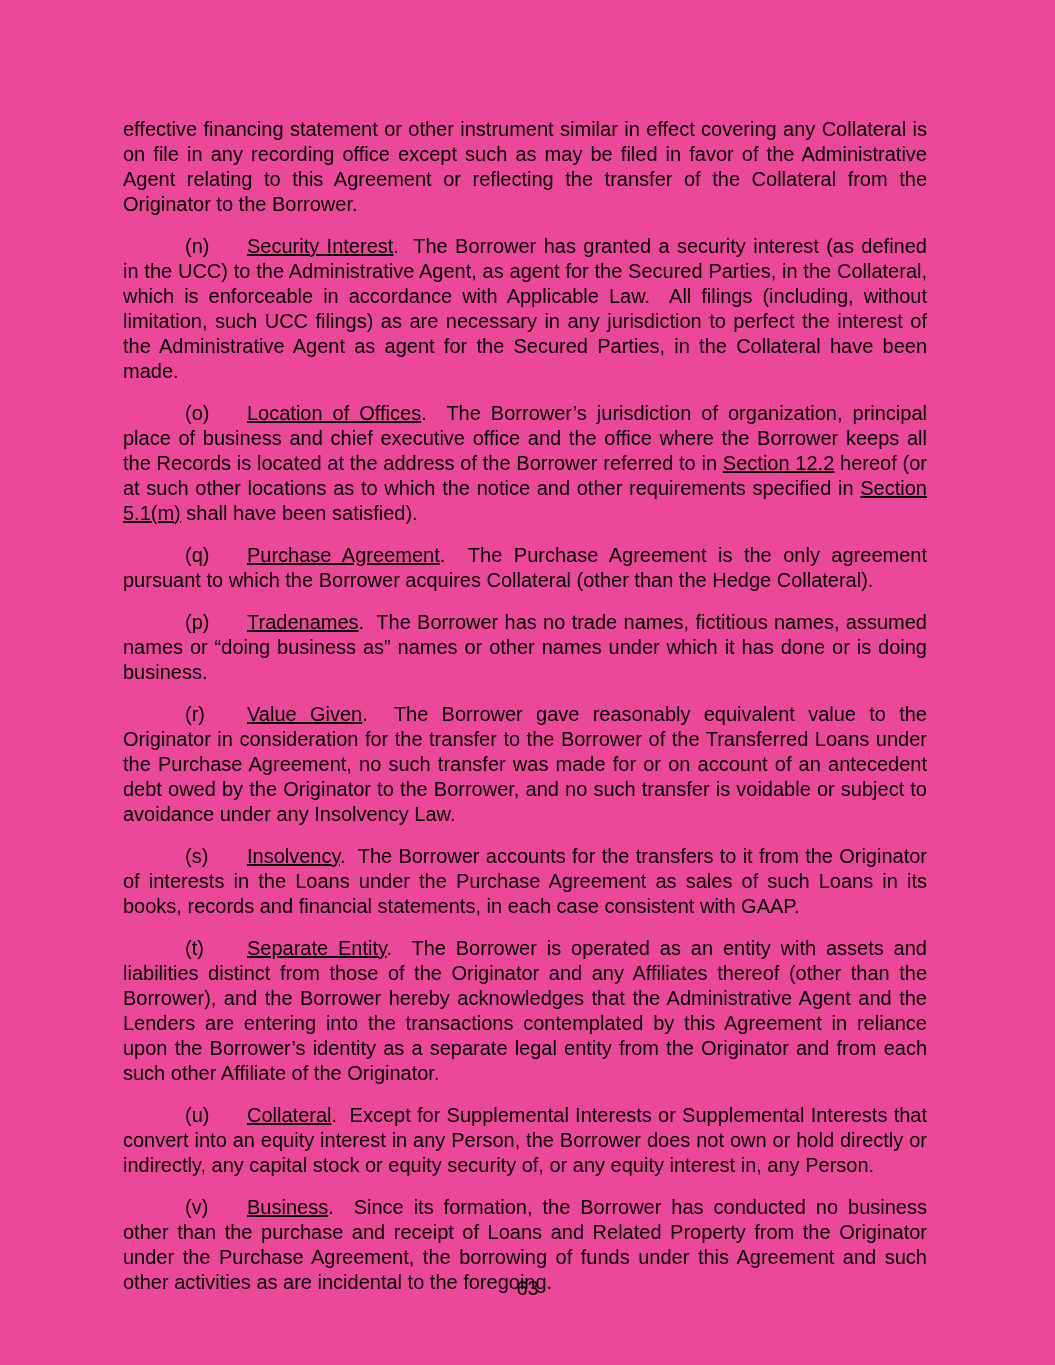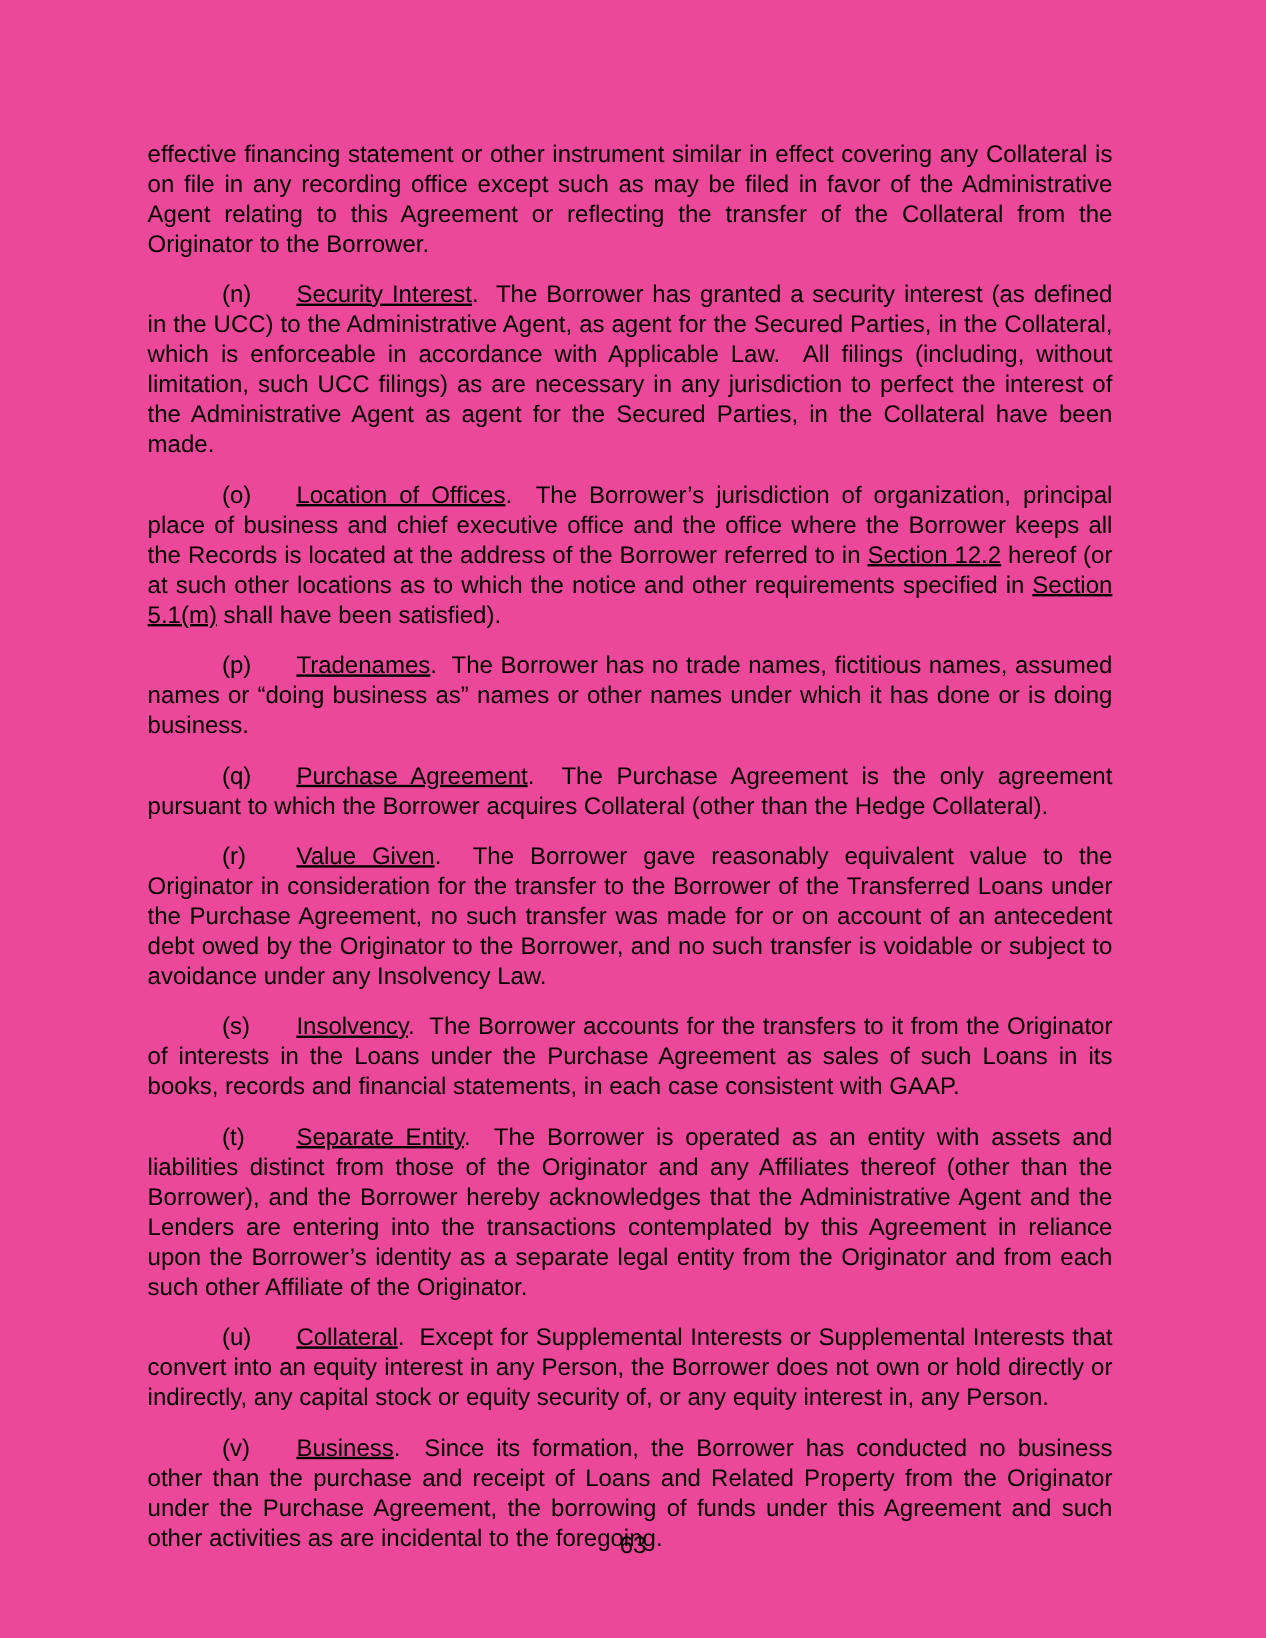--- a/index.html
+++ b/index.html
@@ -55,23 +55,23 @@
 
 <div class="page">
   <div class="content">
 
     <p class="para">effective financing statement or other instrument similar in effect covering any Collateral is on file in any recording office except such as may be filed in favor of the Administrative Agent relating to this Agreement or reflecting the transfer of the Collateral from the Originator to the Borrower.</p>
 
     <p class="para clause"><span class="labelwrap"><span>(n)</span></span><span class="heading">Security Interest</span><span>.&nbsp; The Borrower has granted a security interest (as defined in the UCC) to the Administrative Agent, as agent for the Secured Parties, in the Collateral, which is enforceable in accordance with Applicable Law.&nbsp; All filings (including, without limitation, such UCC filings) as are necessary in any jurisdiction to perfect the interest of the Administrative Agent as agent for the Secured Parties, in the Collateral have been made.</span></p>
 
     <p class="para clause"><span class="labelwrap"><span>(o)</span></span><span class="heading">Location of Offices</span><span>.&nbsp; The Borrower’s jurisdiction of organization, principal place of business and chief executive office and the office where the Borrower keeps all the Records is located at the address of the Borrower referred to in </span><span class="u">Section 12.2</span><span> hereof (or at such other locations as to which the notice and other requirements specified in </span><span class="u">Section 5.1(m)</span><span> shall have been satisfied).</span></p>
 
+    <p class="para clause"><span class="labelwrap"><span>(q)</span></span><span class="heading">Purchase Agreement</span><span>.&nbsp; The Purchase Agreement is the only agreement pursuant to which the Borrower acquires Collateral (other than the Hedge Collateral).</span></p>
+
     <p class="para clause"><span class="labelwrap"><span>(p)</span></span><span class="heading">Tradenames</span><span>.&nbsp; The Borrower has no trade names, fictitious names, assumed names or “doing business as” names or other names under which it has done or is doing business.</span></p>
-
-    <p class="para clause"><span class="labelwrap"><span>(q)</span></span><span class="heading">Purchase Agreement</span><span>.&nbsp; The Purchase Agreement is the only agreement pursuant to which the Borrower acquires Collateral (other than the Hedge Collateral).</span></p>
 
     <p class="para clause"><span class="labelwrap"><span>(r)</span></span><span class="heading">Value Given</span><span>.&nbsp; The Borrower gave reasonably equivalent value to the Originator in consideration for the transfer to the Borrower of the Transferred Loans under the Purchase Agreement, no such transfer was made for or on account of an antecedent debt owed by the Originator to the Borrower, and no such transfer is voidable or subject to avoidance under any Insolvency Law.</span></p>
 
     <p class="para clause"><span class="labelwrap"><span>(s)</span></span><span class="heading">Insolvency</span><span>.&nbsp; The Borrower accounts for the transfers to it from the Originator of interests in the Loans under the Purchase Agreement as sales of such Loans in its books, records and financial statements, in each case consistent with GAAP.</span></p>
 
     <p class="para clause"><span class="labelwrap"><span>(t)</span></span><span class="heading">Separate Entity</span><span>.&nbsp; The Borrower is operated as an entity with assets and liabilities distinct from those of the Originator and any Affiliates thereof (other than the Borrower), and the Borrower hereby acknowledges that the Administrative Agent and the Lenders are entering into the transactions contemplated by this Agreement in reliance upon the Borrower’s identity as a separate legal entity from the Originator and from each such other Affiliate of the Originator.</span></p>
 
     <p class="para clause"><span class="labelwrap"><span>(u)</span></span><span class="heading">Collateral</span><span>.&nbsp; Except for Supplemental Interests or Supplemental Interests that convert into an equity interest in any Person, the Borrower does not own or hold directly or indirectly, any capital stock or equity security of, or any equity interest in, any Person.</span></p>
 
     <p class="para clause"><span class="labelwrap"><span>(v)</span></span><span class="heading">Business</span><span>.&nbsp; Since its formation, the Borrower has conducted no business other than the purchase and receipt of Loans and Related Property from the Originator under the Purchase Agreement, the borrowing of funds under this Agreement and such other activities as are incidental to the foregoing.</span></p>

